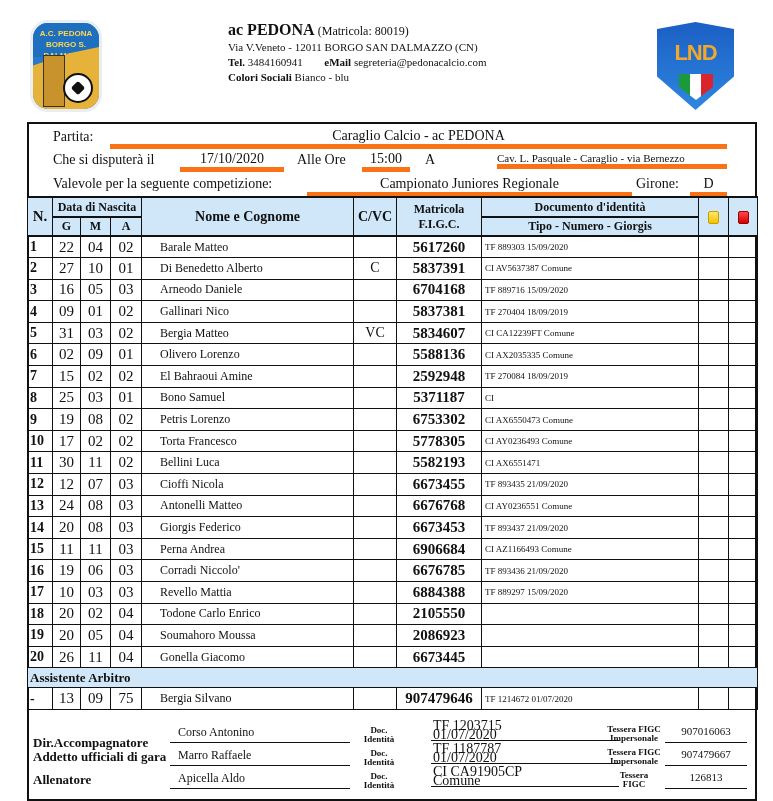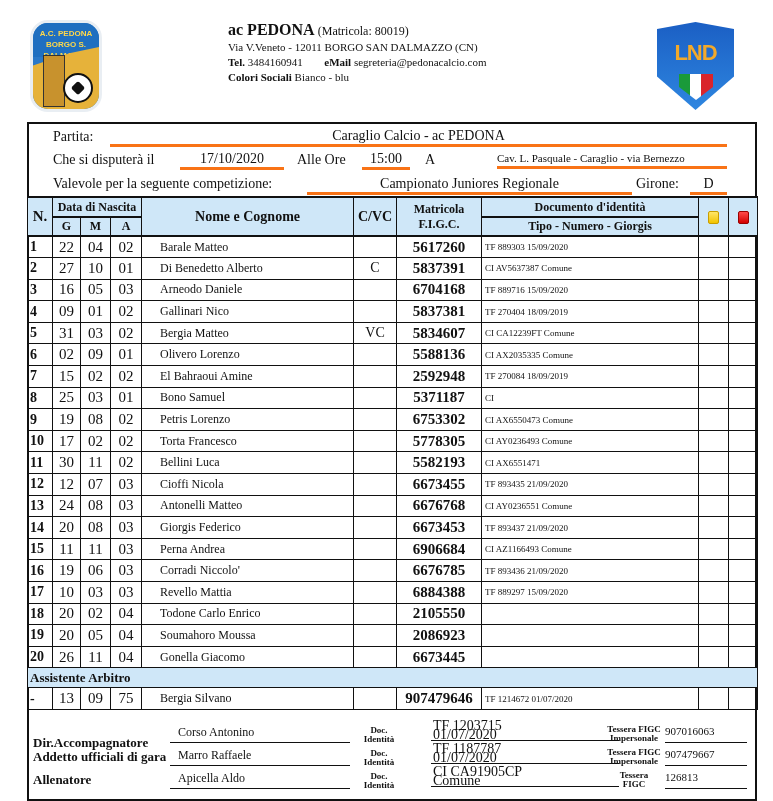--- a/index.html
+++ b/index.html
@@ -19,21 +19,21 @@
   .club-line { left: 228px; font-size: 11px; }
 
   .logo-right { left: 657px; top: 22px; width: 77px; height: 88px; background: linear-gradient(#1b5fc4, #2e86e0); clip-path: polygon(0 8%, 50% 0, 100% 8%, 100% 62%, 50% 100%, 0 62%); }
   .logo-right .lnd { position:absolute; left:0; right:0; top:18px; text-align:center; font-family:"Liberation Sans", sans-serif; font-weight:bold; font-size:22px; color:#f2a92a; letter-spacing:-1px; }
   .logo-right .flag { position:absolute; left:22px; top:52px; width:34px; height:26px; background: linear-gradient(90deg, #1a9a3a 0 33%, #ffffff 33% 66%, #d9242b 66%); clip-path: polygon(0 0, 100% 0, 100% 50%, 50% 100%, 0 50%); }
 
   
   .frame { left: 27px; top: 122px; width: 730px; height: 679px; border: 2px solid #111; }
 
   .lbl { font-weight: normal; font-size: 14px; }
-  .uline { border-bottom: 3px solid #f97316; text-align: center; font-size: 14px; }
+  .uline { border-bottom: 5px solid #f97316; text-align: center; font-size: 14px; }
   .uline.small { font-size: 11px; }
 
   
   table.roster { position: absolute; left: 27px; top: 196px; width: 730px; border-collapse: collapse; table-layout: fixed; }
   table.roster td, table.roster th { border: 1px solid #111; height: 21.6px; font-size: 14px; padding: 0; overflow: hidden; white-space: nowrap; }
   table.roster th { background: #cfe7f8; font-weight: bold; }
   table.roster thead tr th { border-width: 2px 1px; }
   .h-top { height: 20px !important; font-size: 12px !important; }
   .h-sub { height: 19px !important; font-size: 12px !important; }
   .c-n { font-weight: bold; text-align: left; padding-left: 2px !important; font-size: 14px; }
@@ -46,21 +46,21 @@
   .card.yellow { background: linear-gradient(#ffe66a, #f2c400); border:1px solid #c99e00; }
   .card.red { background: linear-gradient(#ff4a4a, #d30000); border:1px solid #990000; }
   tr.section td { background: #cfe7f8; font-weight: bold; font-size: 13px !important; padding-left: 2px !important; height: 20px; }
 
   
   .staff-lbl { left: 33px; font-weight: bold; font-size: 13px; }
   .staff-val { left: 170px; width: 180px; border-bottom: 1px solid #111; font-size: 12px; padding-left: 8px; height: 18px; }
   .doc-lbl { left: 358px; width: 42px; font-weight: bold; font-size: 9px; text-align: center; line-height: 9px; }
   .doc-val { left: 387px; width: 188px; border-bottom: 1px solid #111; font-size: 14px; line-height: 9px; height: 20px; padding-left: 2px; margin-left: 44px; }
   .tess-lbl { left: 603px; width: 62px; font-weight: bold; font-size: 9px; text-align: center; line-height: 9px; }
-  .tess-val { left: 665px; width: 82px; border-bottom: 1px solid #111; font-size: 11px; height: 18px; }
+  .tess-val { left: 665px; width: 82px; border-bottom: 1px solid #111; font-size: 11px; text-align: center; height: 18px; }
 </style>
 </head>
 <body>
 
 <div class="abs logo-left">
   <div class="band">
     <div>A.C. PEDONA</div>
     <div>BORGO S. DALMAZZO</div>
   </div>
   <div class="field"></div>

